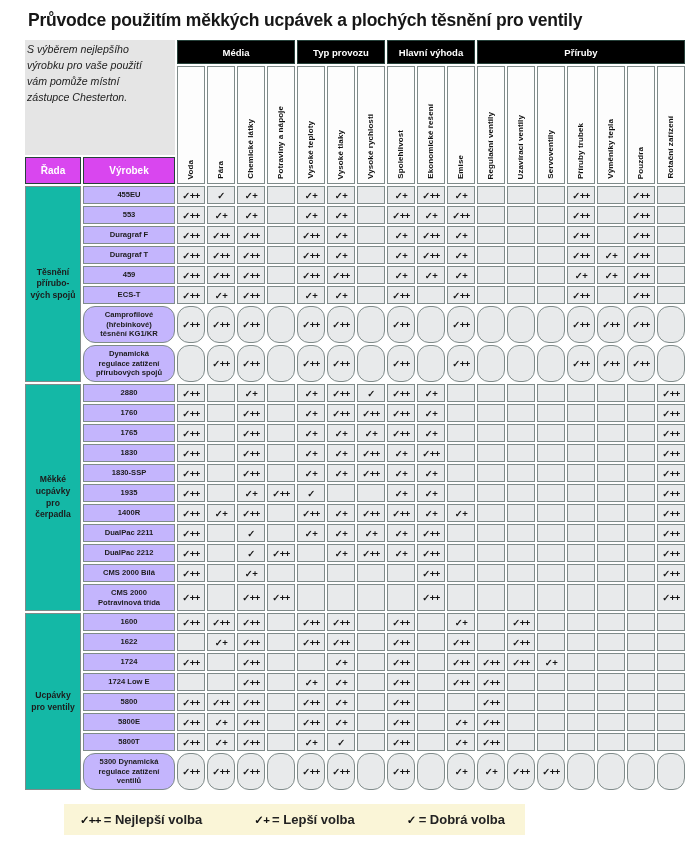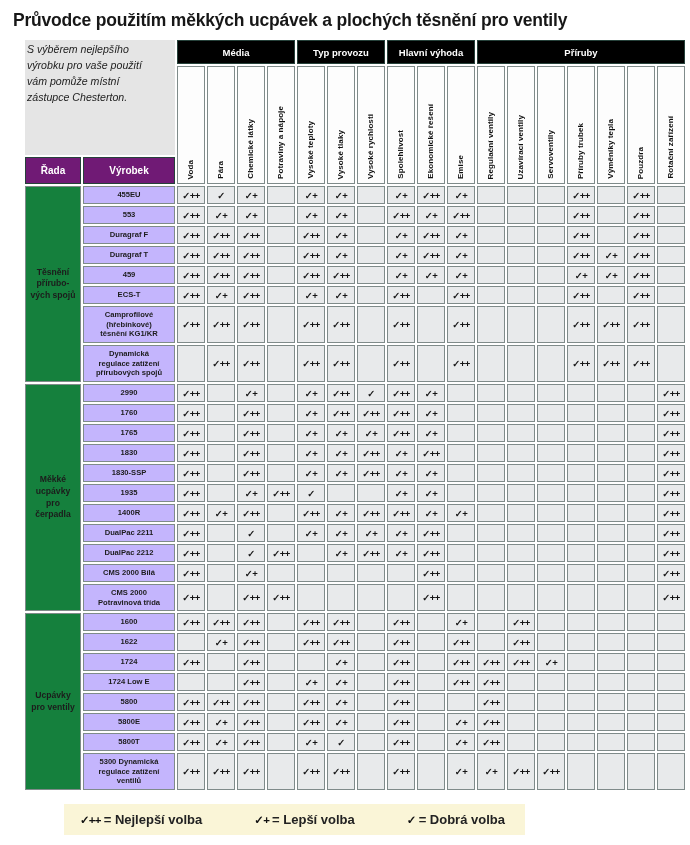--- a/index.html
+++ b/index.html
@@ -3,32 +3,32 @@
 <meta charset="utf-8">
 <style>
   html,body { margin:0; padding:0; }
   body {
     width:690px; height:845px; background:#ffffff;
     font-family:"Liberation Sans", sans-serif;
     color:#1a1a1a; overflow:hidden;
   }
   .page-title {
     font-size:17.5px; font-weight:bold; letter-spacing:-0.2px;
-    margin:10px 0 7px 13px; color:#171717;
+    margin:10px 0 7px 28px; color:#171717;
   }
   table.matrix {
     border-collapse:separate; border-spacing:2px;
     margin-left:23px; table-layout:fixed;
   }
   table.matrix td, table.matrix th { box-sizing:border-box; padding:0; }
   .teal {
     background:#000000; color:#ffffff; border:1px solid #26413a;
     font-size:9.5px; font-weight:bold; text-align:center;
   }
-  .teal.corner { background:#701a75; height:27px; font-size:10px;margin-top:13px; }
+  .teal.corner { background:#d946ef; height:27px; font-size:10px;margin-top:13px; }
   .bar { height:24px; }
   td.blank { background:#e5e5e5; border:none; vertical-align:top; text-align:left; }
   .intro {
     font-style:italic; font-size:10.6px; line-height:1.5;
     color:#222222; padding:2px 4px 0 2px; white-space:pre-line;
   }
   th.rot {
     background:#fdfdfd; border:1px solid #7f8b8a;
     vertical-align:bottom; text-align:center;
     height:118px; padding-bottom:6px; font-weight:bold;
@@ -42,26 +42,26 @@
     background:#e8eaeb; border:1px solid #7f8b8a; text-align:center;
     font-weight:bold; font-size:9.5px; letter-spacing:-0.6px;
     color:#141414; height:18px;
   }
   td.prod {
     background:#c4b5fd; border:1px solid #7f8b8a; text-align:center;
     font-weight:bold; font-size:7.6px; color:#1c1c1c;
     white-space:pre-line; line-height:1.3;
   }
   td.grp {
-    background:#15803d; border:1px solid #7f8b8a; text-align:center;
+    background:#14b8a6; border:1px solid #7f8b8a; text-align:center;
     font-weight:bold; font-size:8.6px; color:#1c1c1c;
     white-space:pre-line; line-height:1.35; vertical-align:middle;
   }
   tr.h2 td { height:27px; }
-  tr.h3 td { height:37px; }
+  tr.h3 td { height:37px;border-radius:12px; }
   .legend {
     display:inline-flex; align-items:center; gap:0;
     margin:12px 0 0 64px; background:#faf5d7; padding:8px 20px 8px 16px;
   }
   .legend .item { display:flex; align-items:center; margin-right:52px; }
   .legend .item:last-child { margin-right:0; }
   .legend .sym { font-size:11.5px; font-weight:bold; letter-spacing:-0.8px; color:#111; }
   .legend .txt { font-size:13px; font-weight:bold; color:#222; margin-left:3px; }
 </style>
 </head>
@@ -296,21 +296,21 @@
         <td class="mark">✓++</td>
         <td class="mark">✓++</td>
         <td class="mark">✓++</td>
         <td class="mark"></td>
       </tr>
       <tr>
         <td class="grp" rowspan="11">Měkké
 ucpávky
 pro
 čerpadla</td>
-        <td class="prod">2990</td>
+        <td class="prod">2880</td>
         <td class="mark">✓++</td>
         <td class="mark"></td>
         <td class="mark">✓+</td>
         <td class="mark"></td>
         <td class="mark">✓+</td>
         <td class="mark">✓++</td>
         <td class="mark">✓</td>
         <td class="mark">✓++</td>
         <td class="mark">✓+</td>
         <td class="mark"></td>

